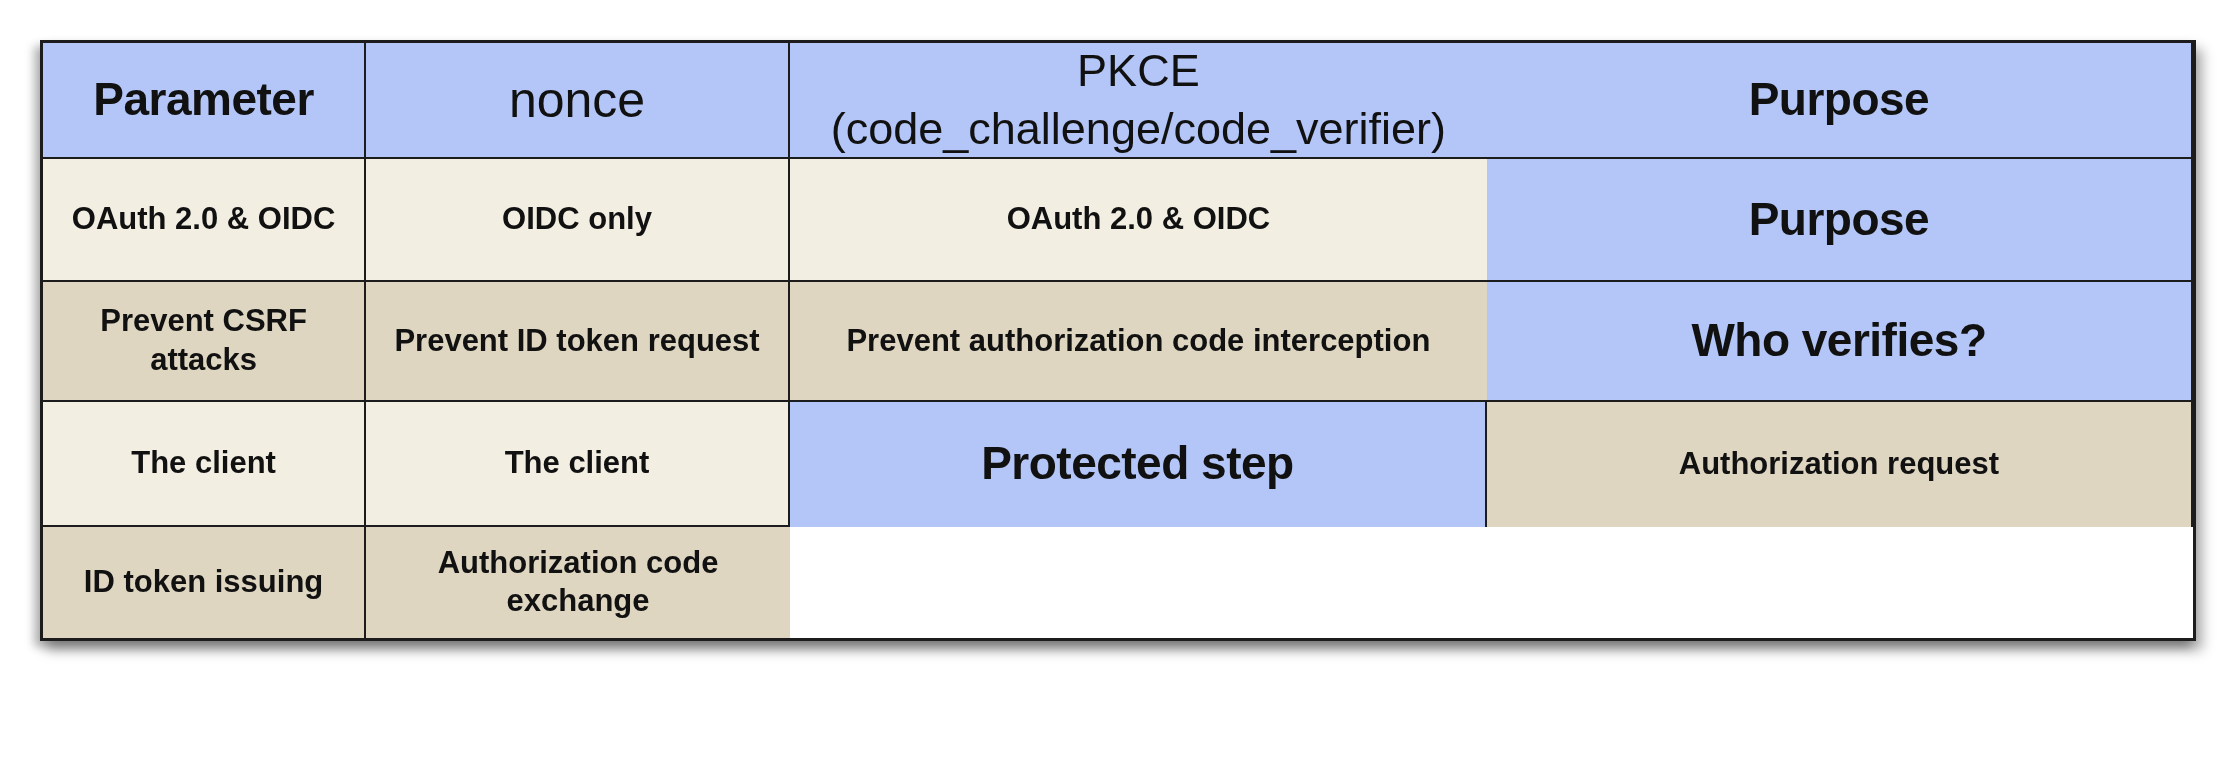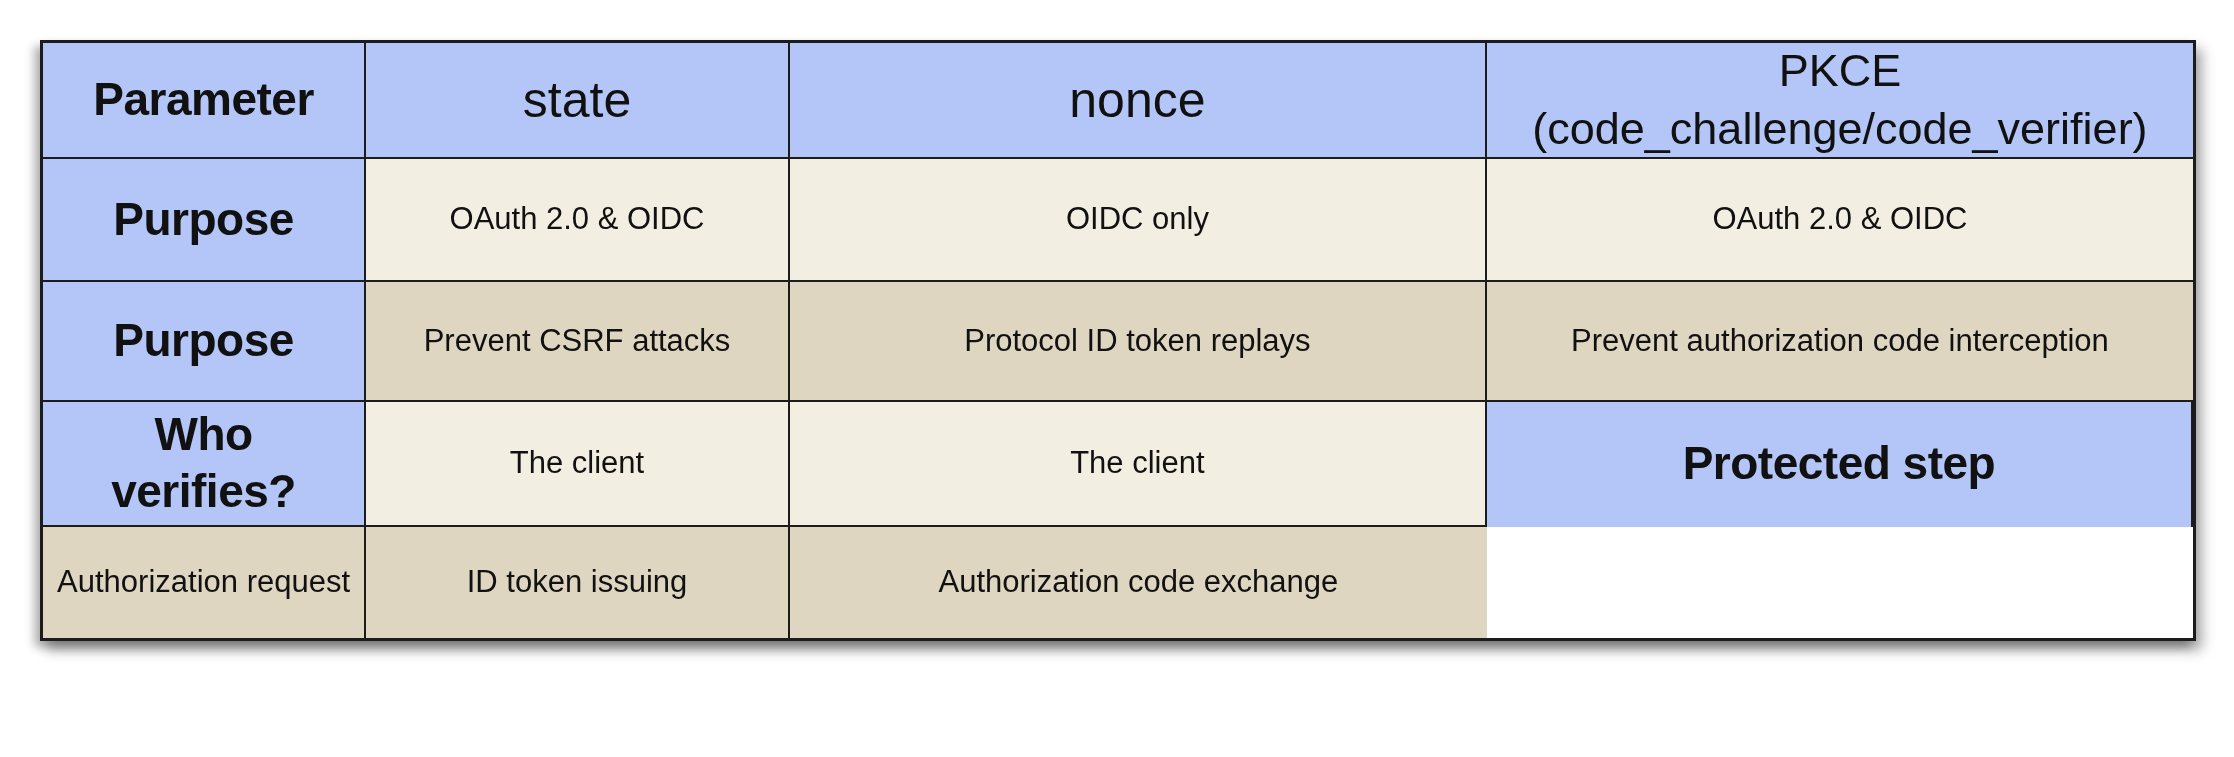--- a/index.html
+++ b/index.html
@@ -47,44 +47,43 @@
   .header-cell {
     font-weight: normal;
     font-size: 50px;
   }
   .header-cell.pkce {
     font-size: 45px;
     white-space: pre-line;
     line-height: 1.3;
   }
   .data-cell {
-    font-weight: normal;
+    font-weight: bold;
     font-size: 31px;
   }
 </style>
 </head>
 <body>
 
 <div class="table-wrap">
   <div class="comparison-table">
 
     <div class="cell blue label-cell">Parameter</div>
-    <div class="cell blue header-cell">state</div>
     <div class="cell blue header-cell">nonce</div>
     <div class="cell blue header-cell pkce col-last">PKCE
 (code_challenge/code_verifier)</div>
 
     <div class="cell blue label-cell">Purpose</div>
     <div class="cell cream data-cell">OAuth 2.0 &amp; OIDC</div>
     <div class="cell cream data-cell">OIDC only</div>
     <div class="cell cream data-cell col-last">OAuth 2.0 &amp; OIDC</div>
 
     <div class="cell blue label-cell">Purpose</div>
     <div class="cell tan data-cell">Prevent CSRF attacks</div>
-    <div class="cell tan data-cell">Protocol ID token replays</div>
+    <div class="cell tan data-cell">Prevent ID token request</div>
     <div class="cell tan data-cell col-last">Prevent authorization code interception</div>
 
     <div class="cell blue label-cell">Who verifies?</div>
     <div class="cell cream data-cell">The client</div>
     <div class="cell cream data-cell">The client</div>
 
     <div class="cell blue label-cell row-last">Protected step</div>
     <div class="cell tan data-cell row-last">Authorization request</div>
     <div class="cell tan data-cell row-last">ID token issuing</div>
     <div class="cell tan data-cell row-last col-last">Authorization code exchange</div>

